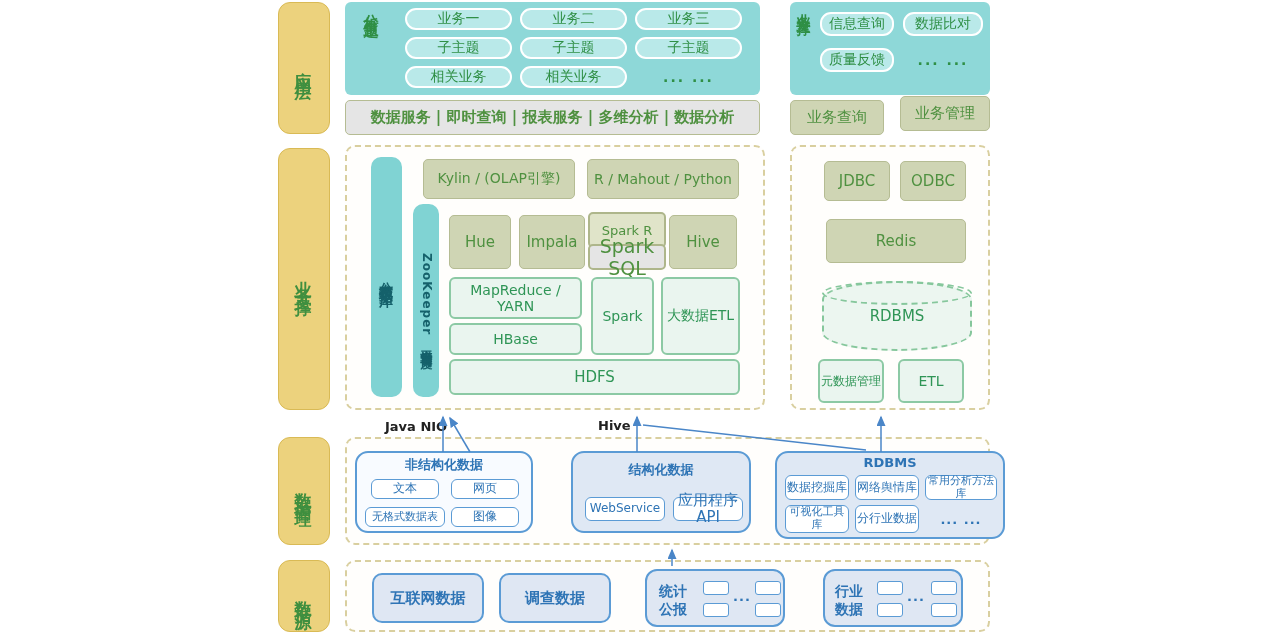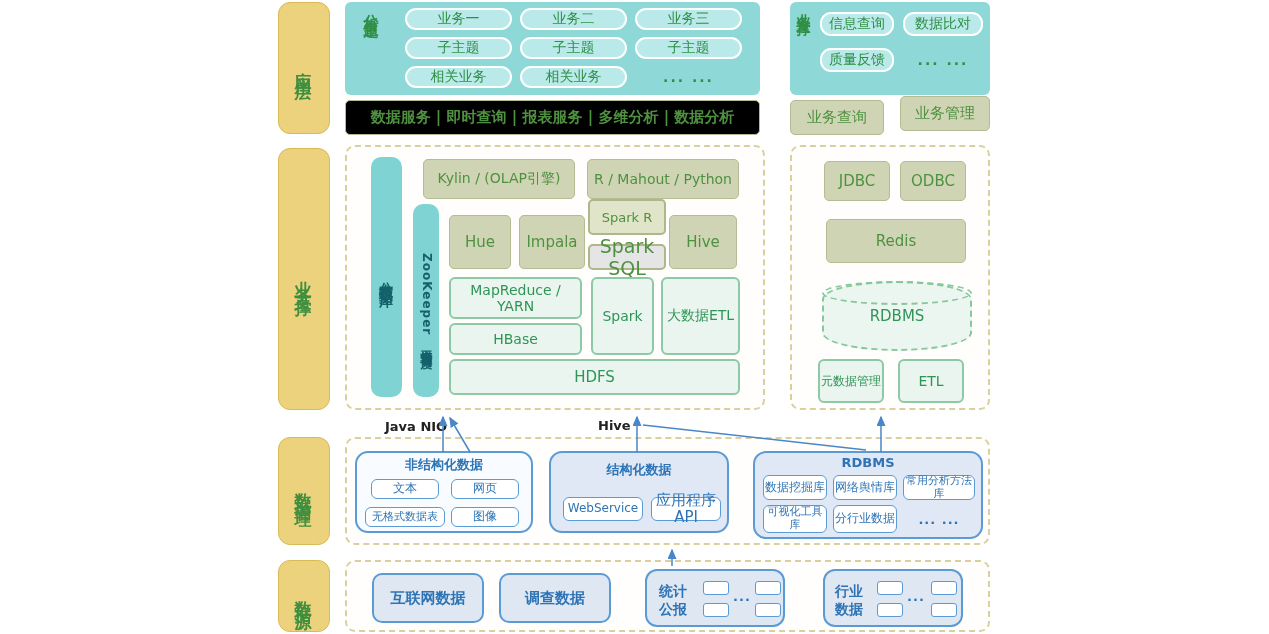--- a/index.html
+++ b/index.html
@@ -12,38 +12,38 @@
     display:flex;align-items:center;justify-content:center;}
 
   .dashed-box{border:2px dashed #d9cf9f;border-radius:10px;background:#fffefc;}
 
   .teal-panel{background:#8ed8d8;border-radius:6px;}
   .teal-title{color:#2f8f45;font-weight:bold;writing-mode:vertical-rl;text-orientation:upright;
     font-size:15px;letter-spacing:3px;display:flex;align-items:center;}
   .teal-btn{background:#b9e9e9;border:2px solid #ffffff;border-radius:11px;color:#2f8f45;font-size:14px;}
   .teal-ellipsis{color:#2f8f45;font-weight:bold;font-size:14px;letter-spacing:2px;}
 
-  .olive-bar{background:#000000;border:1px solid #b5bc93;border-radius:5px;color:#4f9140;
+  .olive-bar{background:#e5e5e5;border:1px solid #b5bc93;border-radius:5px;color:#4f9140;
     font-size:15px;font-weight:bold;}
   .olive-btn{background:#cfd5b4;border:1px solid #b5bc93;border-radius:5px;color:#4f9140;font-size:15px;}
   .olive-soft{background:#e0e4c9;border:2px solid #aeb68b;border-radius:5px;color:#4f9140;font-size:13px;}
   .olive-strong{background:#e5e5e5;border:2px solid #aeb68b;border-radius:5px;color:#4f9140;font-size:19px;}
 
   .lgreen{background:#eaf5ef;border:2px solid #8cc9a4;border-radius:6px;color:#2f9556;font-size:14px;}
 
   .teal-vbar{background:#80d3d3;border-radius:10px;color:#15616b;writing-mode:vertical-rl;
     font-size:14px;font-weight:bold;letter-spacing:2px;display:flex;align-items:center;justify-content:center;}
 
   .cylinder{background:#ecf6f0;border:2px dashed #86c79c;border-radius:50%/26%;color:#2f9556;font-size:15px;}
   .cylinder::before{content:"";position:absolute;left:-2px;right:-2px;top:-2px;height:24px;
     border:2px dashed #86c79c;border-radius:50%;box-sizing:border-box;}
 
   .blue-title{color:#2e74b5;font-weight:bold;font-size:13px;text-align:center;}
   .blue-outline-box{border:2px solid #5b9bd5;border-radius:13px;background:#f8fbff;}
-  .blue-fill-box{border:2px solid #5b9bd5;border-radius:13px;background:#dfe8f4;}
+  .blue-fill-box{border:2px solid #5b9bd5;border-radius:13px;background:#dfe8f4;margin-left:22px;}
   .blue-btn{background:#fff;border:1px solid #5b9bd5;border-radius:6px;color:#2e74b5;font-size:12px;line-height:1.15;}
   .blue-dots{color:#2e74b5;font-weight:bold;letter-spacing:1px;font-size:13px;}
 
   .src-box{background:#dfe7f3;border:2px solid #5b9bd5;border-radius:10px;color:#2e74b5;font-weight:bold;font-size:15px;}
   .src-panel{background:#dfe7f3;border:2px solid #5b9bd5;border-radius:12px;}
   .src-label{color:#2e74b5;font-weight:bold;font-size:14px;line-height:1.3;text-align:center;}
   .mini-rect{background:#fff;border:1px solid #5b9bd5;border-radius:3px;width:26px;height:14px;}
 
   .conn-label{font-size:13px;font-weight:bold;color:#222;}
 </style>
@@ -85,21 +85,21 @@
 
   <div class="dashed-box abs" style="left:345px;top:145px;width:420px;height:265px">
     <div class="teal-vbar abs" style="left:24px;top:10px;width:31px;height:240px;text-orientation:upright">分布式数据库</div>
     <div class="teal-vbar abs" style="left:66px;top:57px;width:26px;height:193px;font-size:12px;letter-spacing:1px">ZooKeeper 平台管理与调度</div>
 
     <div class="olive-btn flex abs" style="left:76px;top:12px;width:152px;height:40px;font-size:14px">Kylin / (OLAP引擎)</div>
     <div class="olive-btn flex abs" style="left:240px;top:12px;width:152px;height:40px;font-size:14px">R / Mahout / Python</div>
 
     <div class="olive-btn flex abs" style="left:102px;top:68px;width:62px;height:54px">Hue</div>
     <div class="olive-btn flex abs" style="left:172px;top:68px;width:66px;height:54px">Impala</div>
-    <div class="olive-soft flex abs" style="left:241px;top:52px;width:78px;height:36px">Spark R</div>
+    <div class="olive-soft flex abs" style="left:241px;top:65px;width:78px;height:36px">Spark R</div>
     <div class="olive-strong flex abs" style="left:241px;top:97px;width:78px;height:26px">Spark SQL</div>
     <div class="olive-btn flex abs" style="left:322px;top:68px;width:68px;height:54px">Hive</div>
 
     <div class="lgreen flex abs" style="left:102px;top:130px;width:133px;height:42px;padding:0 4px">MapReduce / YARN</div>
     <div class="lgreen flex abs" style="left:244px;top:130px;width:63px;height:78px">Spark</div>
     <div class="lgreen flex abs" style="left:314px;top:130px;width:79px;height:78px">大数据ETL</div>
     <div class="lgreen flex abs" style="left:102px;top:176px;width:133px;height:32px">HBase</div>
     <div class="lgreen flex abs" style="left:102px;top:212px;width:291px;height:36px;font-size:15px">HDFS</div>
   </div>
 

